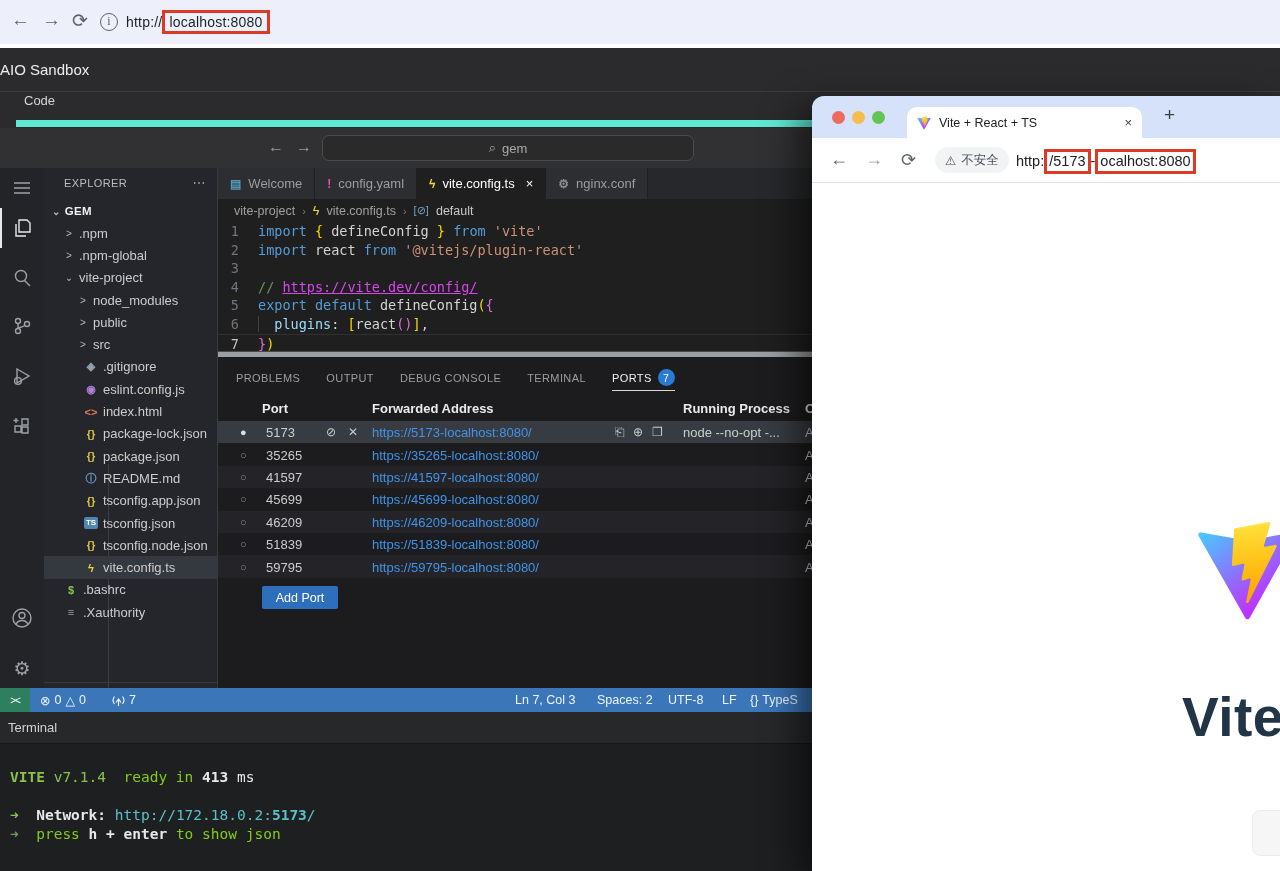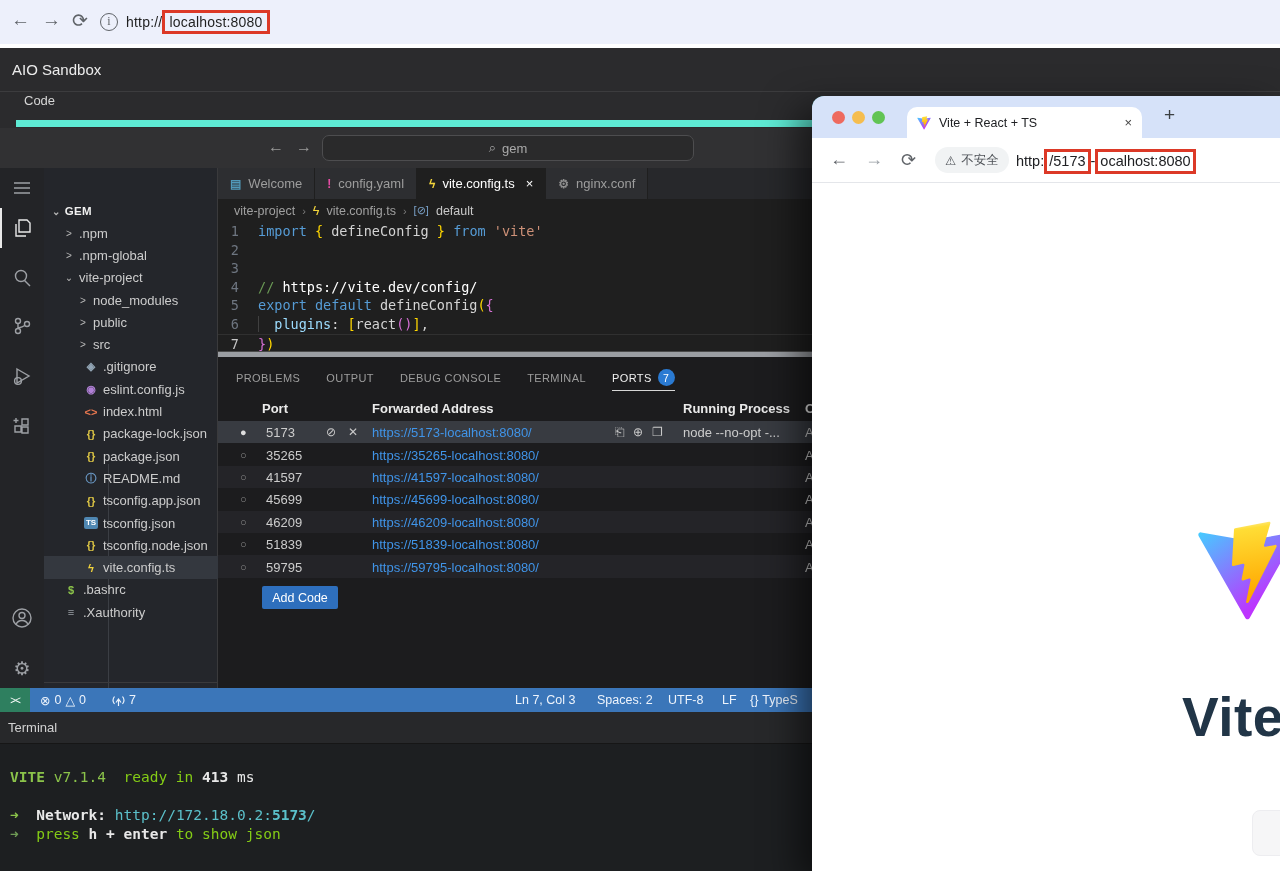--- a/index.html
+++ b/index.html
@@ -11,21 +11,21 @@
   #top-chrome .navic { position:absolute; top:9px; font-size:19px; color:#5f6368; }
   #top-chrome .url-line { position:absolute; left:100px; top:0; height:44px; display:flex; align-items:center; gap:8px; }
   .info-icon { width:18px; height:18px; border:1.6px solid #5f6368; border-radius:50%; color:#5f6368;
     font-size:12px; line-height:15px; text-align:center; font-family:"Liberation Serif",serif; }
   .url-text { font-size:14px; color:#1f1f1f; letter-spacing:.2px; }
   .rbx { display:inline-block; border:3px solid #dc3927; padding:1px 4px; line-height:1.15; }
   #white-strip { position:absolute; left:0; top:44px; width:1280px; height:4px; background:#ffffff; }
 
   
   #app-header { position:absolute; left:0; top:48px; width:1280px; height:44px;
-    border-bottom:1px solid #3c3c3e; color:#ececec; font-size:15px; display:flex; align-items:center; padding-left:12px; }
+    border-bottom:1px solid #3c3c3e; color:#ececec; font-size:15px; display:flex; align-items:center; }
   #code-bar { position:absolute; left:0; top:93px; width:1280px; height:34px;
     border-bottom:7px solid #5eead4; color:#d6d6d6; font-size:13px; display:flex; padding-left:8px;margin-left:16px; }
 
   
   #vscode { position:absolute; left:0; top:128px; width:1280px; height:584px; background:#232427; }
   #vs-titlebar { position:absolute; left:0; top:0; width:1280px; height:40px; background:#313133; }
   #vs-titlebar .tb-arrow { position:absolute; top:10px; color:#9a9a9a; font-size:16px; }
   #cmd-center { position:absolute; left:322px; top:7px; width:372px; height:26px; background:#2a2a2b;
     border:1px solid #4d4d4f; border-radius:7px; color:#a9a9a9; font-size:13px;
     display:flex; align-items:center; justify-content:center; gap:6px; }
@@ -65,21 +65,21 @@
     color:#a0a0a0; font-size:12.5px; }
   #breadcrumb .sep { color:#7c7c7c; font-size:11px; }
 
   #code { position:absolute; left:0; top:54px; width:1062px; font-family:"DejaVu Sans Mono", monospace; font-size:13.5px; }
   .cline { height:18.6px; line-height:18.6px; white-space:pre; display:flex; }
   .cline .ln { width:40px; text-align:right; color:#6e7681; padding-right:19px; flex:none; }
   .cline.cur { border-top:1px solid #303030; border-bottom:1px solid #4a4a4a; }
   .cline.cur .ln { color:#c6c6c6; }
   .cline.g6 .body::before { content:""; border-left:1px solid #404040; margin-right:-1px; }
   .kw{color:#569cd6}.pl{color:#d4d4d4}.st{color:#ce9178}.cm{color:#6a9955}
-  .cl{color:#ffffff;}.b1{color:#ffd700}.b2{color:#d670d6}.pr{color:#9cdcfe}
+  .cl{color:#d946ef;text-decoration:underline}.b1{color:#ffd700}.b2{color:#d670d6}.pr{color:#9cdcfe}
 
   #hsash { position:absolute; left:0; top:184px; width:594px; height:5px; background:#9b9ea3; }
   #panel { position:absolute; left:0; top:189px; width:1062px; height:331px; background:#1c1c1e; }
   #panel-tabs { position:absolute; left:18px; top:8px; display:flex; gap:26px; height:26px; align-items:center; }
   .ptab { font-size:11px; letter-spacing:.4px; color:#9d9d9d; display:flex; align-items:center; gap:6px; height:26px; }
   .ptab.active { color:#f0f0f0; border-bottom:1.5px solid #d7d7d7; }
   .pbadge { background:#2a7ad2; color:#fff; border-radius:9px; min-width:17px; height:17px; font-size:10.5px;
     display:flex; align-items:center; justify-content:center; }
   .col-port{left:44px}.col-url{left:154px}.col-proc{left:465px}.col-orig{left:587px}
   #ports-head { position:absolute; top:44px; left:0; width:596px; height:18px; color:#eaeaea; font-size:13px; font-weight:bold; }
@@ -225,20 +225,24 @@
           <circle cx="11" cy="8.5" r="3"></circle>
           <path d="M5 17.5c1.2-3 3.2-4 6-4s4.8 1 6 4"></path>
         </svg>
       </div>
     <div class="act-ic" style="top:480px">
         <span class="gear-txt">⚙</span>
       </div>
   </div>
 
   <div id="sidebar">
+    <div id="sb-head">
+      <span>EXPLORER</span>
+      <span id="sb-more">⋯</span>
+    </div>
     <div id="sb-root">
       <span class="sb-chev">⌄</span>
       <span>GEM</span>
     </div>
     <div class="guide-line"></div>
     <div id="file-tree">
         <div class="tree-row" style="padding-left: 20px;">
           <span class="tree-chev">&gt;</span>
           <span>.npm</span>
         </div>
@@ -345,21 +349,21 @@
       <span>vite-project</span>
         <span class="sep">›</span>
       <span style="color:#f3d53c">ϟ</span>
       <span>vite.config.ts</span>
         <span class="sep">›</span>
       <span style="color:#7aa2c9;font-size:11px">[⊘]</span>
       <span style="color:#c9c9c9">default</span>
     </div>
     <div id="code">
         <div class="cline"><span class="ln">1</span><span class="body"><span class="kw">import</span><span class="pl"> </span><span class="b1">{</span><span class="pl"> defineConfig </span><span class="b1">}</span><span class="kw"> from</span><span class="pl"> </span><span class="st">'vite'</span></span></div>
-        <div class="cline"><span class="ln">2</span></div>
+        <div class="cline"><span class="ln">2</span><span class="body"><span class="kw">import</span><span class="pl"> react </span><span class="kw">from</span><span class="pl"> </span><span class="st">'@vitejs/plugin-react'</span></span></div>
         <div class="cline"><span class="ln">3</span><span class="body"></span></div>
         <div class="cline"><span class="ln">4</span><span class="body"><span class="cm">// </span><span class="cl">https://vite.dev/config/</span></span></div>
         <div class="cline"><span class="ln">5</span><span class="body"><span class="kw">export default</span><span class="pl"> defineConfig</span><span class="b1">(</span><span class="b2">{</span></span></div>
         <div class="cline g6"><span class="ln">6</span><span class="body"><span class="pl">  </span><span class="pr">plugins</span><span class="pl">: </span><span class="b1">[</span><span class="pl">react</span><span class="b2">()</span><span class="b1">]</span><span class="pl">,</span></span></div>
         <div class="cline cur"><span class="ln">7</span><span class="body"><span class="b2">}</span><span class="b1">)</span></span></div>
       </div>
     <div id="hsash"></div>
 
     <div id="panel">
       <div id="panel-tabs">
@@ -429,21 +433,21 @@
             <span class="col-url plink">https://51839-localhost:8080/</span>
             <span class="col-orig">A</span>
           </div>
           <div class="prow stripe">
             <span class="pdot">○</span>
             <span class="col-port" style="left: 48px;">59795</span>
             <span class="col-url plink">https://59795-localhost:8080/</span>
             <span class="col-orig">A</span>
           </div>
         </div>
-      <button id="add-port">Add Code</button>
+      <button id="add-port">Add Port</button>
     </div>
   </div>
 
   <div id="statusbar">
     <div id="remote-ind">&gt;&lt;</div>
     <div class="st-item" style="left:40px">
       <span>⊗</span>
         <span>0</span>
       <span>△</span>
         <span>0</span>

